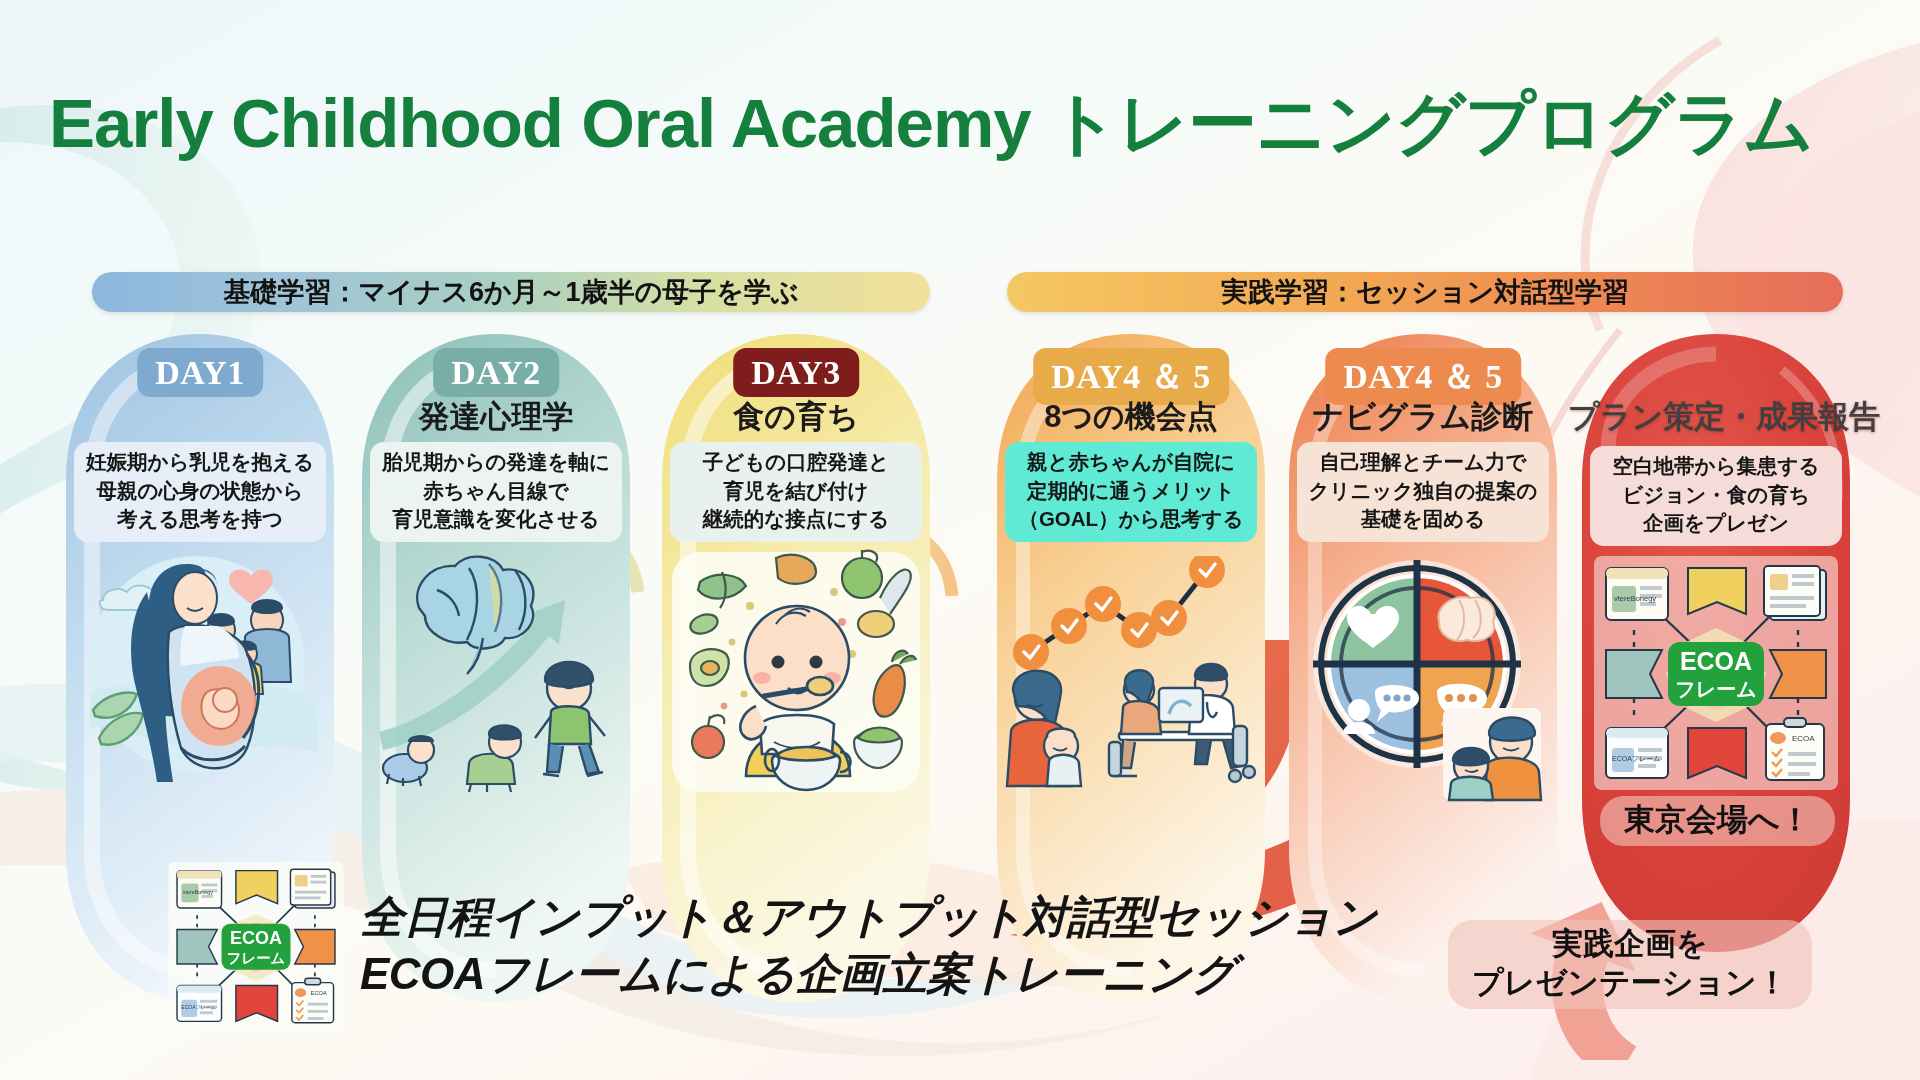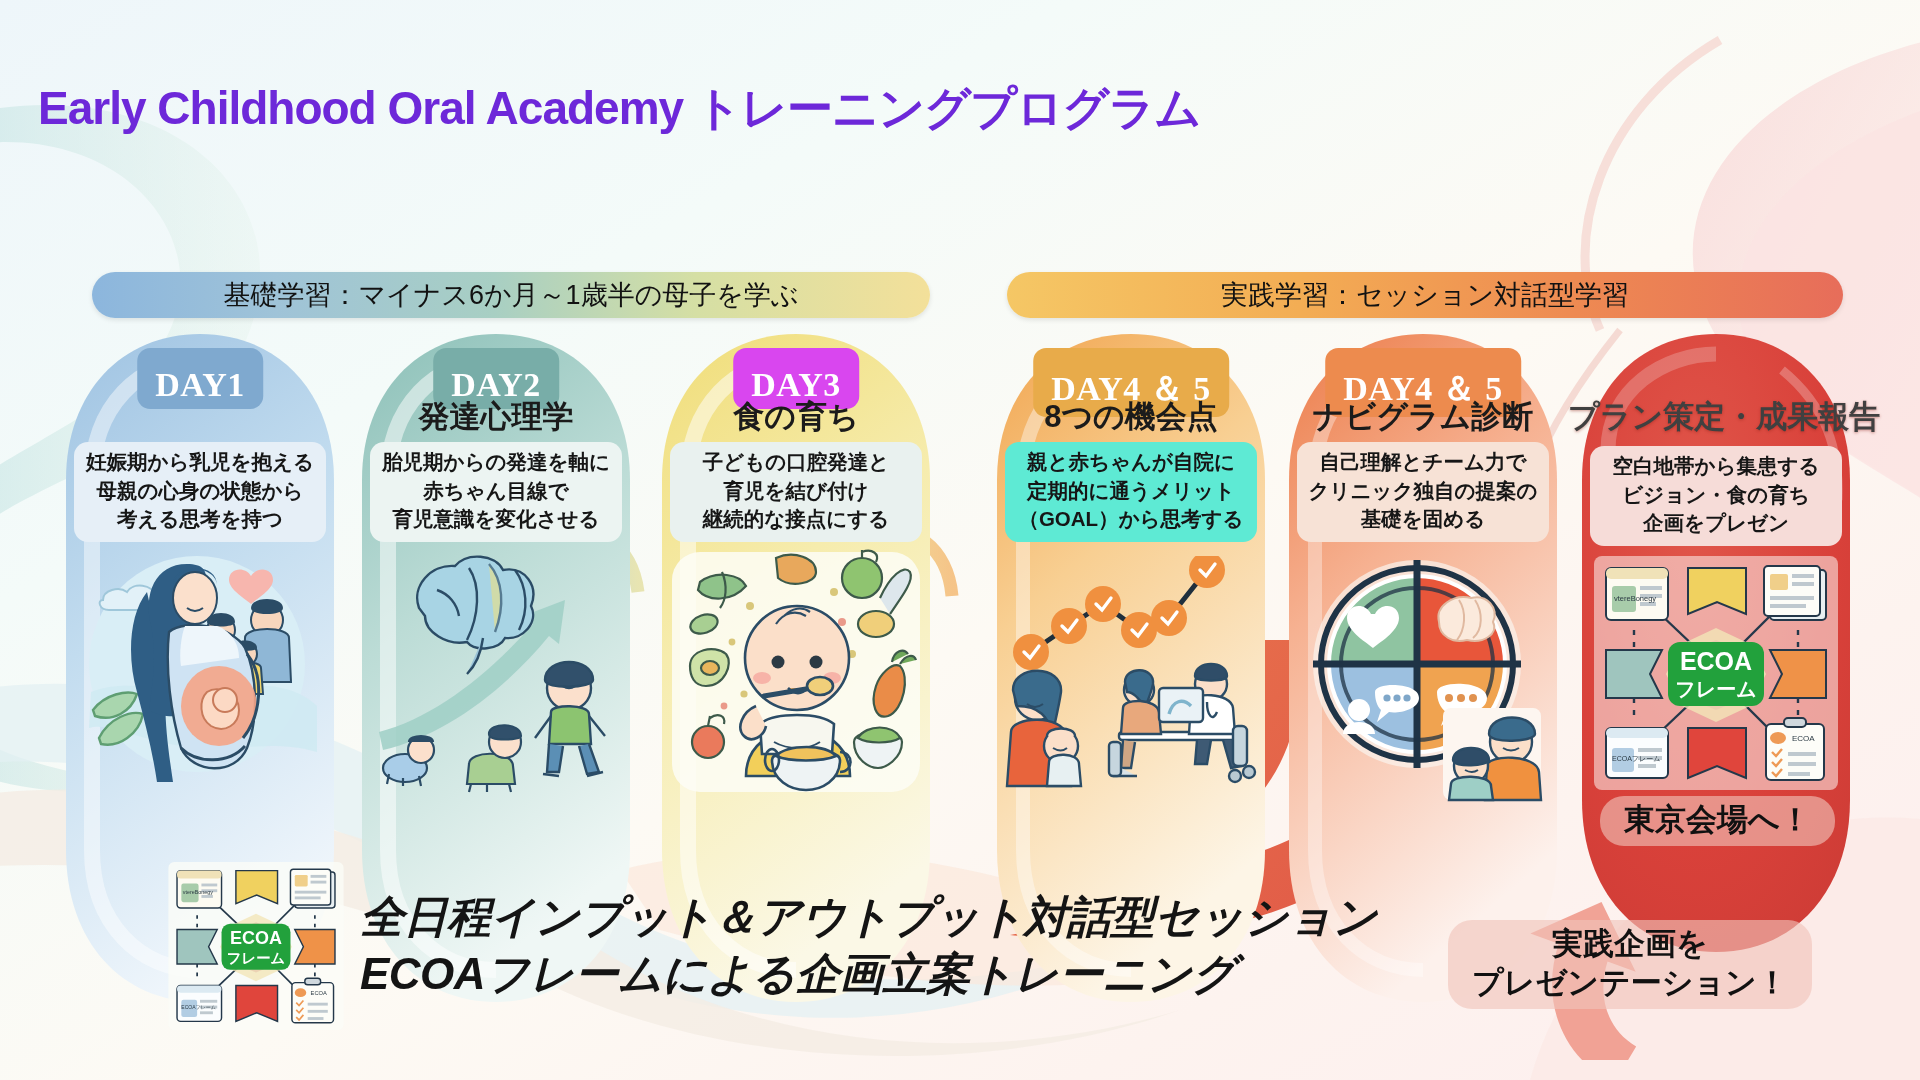--- a/index.html
+++ b/index.html
@@ -8,49 +8,49 @@
     font-family:"Liberation Sans","DejaVu Sans",sans-serif;
     background:#ffffff;
     position:relative;
   }
 
   
   #bg { position:absolute; inset:0; z-index:0; }
 
   
   #title {
-    position:absolute; left:38px; top:78px;
-    font-size:46px; font-weight:bold; letter-spacing:-1px;
-    color:#6d28d9; white-space:nowrap; z-index:40;
+    position:absolute; left:49px; top:78px;
+    font-size:69px; font-weight:bold; letter-spacing:-1px;
+    color:#15803d; white-space:nowrap; z-index:40;
     font-family:"Liberation Sans","DejaVu Sans",sans-serif;
   }
 
   
   .banner {
-    position:absolute; height:46px; border-radius:23px;
+    position:absolute; height:40px; border-radius:23px;
     display:flex; align-items:center; justify-content:center;
-    font-size:27px; font-weight:normal; color:#121212;
+    font-size:27px; font-weight:bold; color:#121212;
     z-index:35; white-space:nowrap;
     box-shadow:0 2px 5px rgba(0,0,0,.10);
   }
   #banner-basic {
     left:92px; top:272px; width:838px;
     background:linear-gradient(90deg,#8cb6dd 0%,#9fc3d8 22%,#a8cfc3 48%,#d5dfa4 72%,#f3e09a 100%);
   }
   #banner-practice {
     left:1007px; top:272px; width:836px;
     background:linear-gradient(90deg,#f5c765 0%,#f3ad54 35%,#ee8a52 68%,#e76d5a 100%);
   }
 
   
   .col { position:absolute; top:330px; width:296px; height:700px; z-index:20; }
   .col .tube { position:absolute; inset:0; }
   .daybadge {
     position:absolute; left:50%; transform:translateX(-50%);
-    top:18px; padding:18px 18px 5px; border-radius:13px;
+    top:18px; padding:6px 18px 5px; border-radius:13px;
     font-size:34px; font-weight:bold; color:#ffffff;
     white-space:nowrap; z-index:3;
     font-family:"Liberation Serif","DejaVu Serif",serif;
     letter-spacing:.5px;
   }
   .subject {
     position:absolute; left:0; right:0; top:66px; text-align:center;
     font-size:31px; font-weight:bold; color:#1b1b1b; z-index:3;
     white-space:nowrap;
   }
@@ -306,21 +306,21 @@
         <linearGradient id="tube2" x1="0" y1="0" x2="0.3" y2="1">
       <stop offset="0%" stop-color="#f0dd78"></stop>
           <stop offset="45%" stop-color="#f6ecad"></stop>
       <stop offset="100%" stop-color="#fbf8e6"></stop>
         </linearGradient>
       </defs>
     <path d="M148,4 C70,4 14,62 14,150 L14,520 C14,612 70,672 148,672 C226,672 282,612 282,520
              L282,150 C282,62 226,4 148,4 Z" fill="url(#tube2)"></path>
     <path d="M148,30 C88,30 40,76 40,150 L40,520 C40,594 88,640 148,640" stroke="#ffffff" stroke-width="16" fill="none" opacity=".5"></path>
   </svg>
-  <div class="daybadge" style="background:#d946ef">DAY3</div>
+  <div class="daybadge" style="background:#7f1d1d">DAY3</div>
   <div class="subject">食の育ち</div>
   <div class="descbox" style="background:#e9f1ef">
     <div>子どもの口腔発達と</div>
     <div>育児を結び付け</div>
     <div>継続的な接点にする</div>
   </div>
   <svg class="art" style="top:216px;width:264px;height:250px" viewBox="0 0 264 250">
     <rect x="8" y="6" width="248" height="240" rx="28" fill="#fdfdf6" opacity=".85"></rect>
 
     <g stroke="#3d5a4a" stroke-width="2.2">

